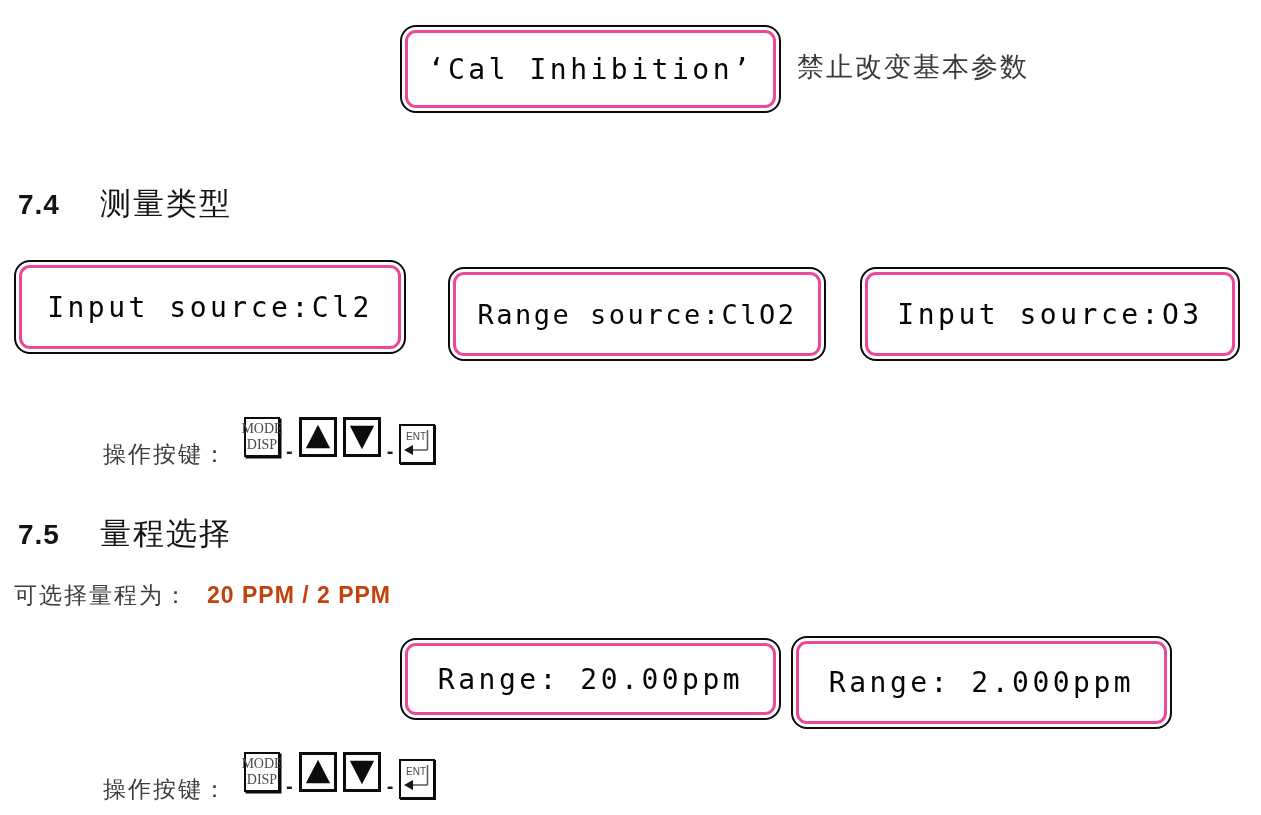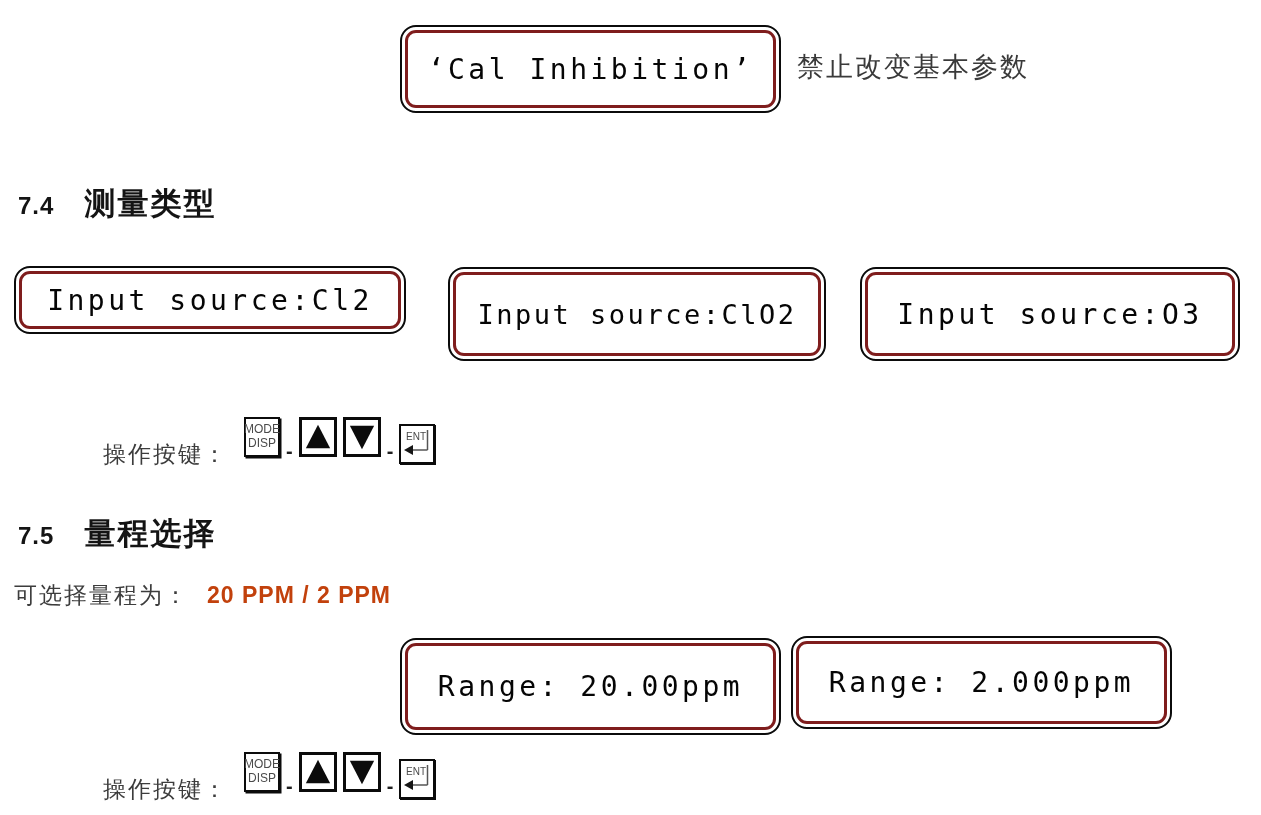--- a/index.html
+++ b/index.html
@@ -8,47 +8,47 @@
     font-family:"Liberation Sans", sans-serif; overflow:hidden; color:#161616;
   }
 
   
   .lcd {
     position:absolute; box-sizing:border-box; background:#fff;
     border:2.5px solid #0b0b0b; border-radius:16px; padding:3px;
   }
   .lcd-inner {
     box-sizing:border-box; width:100%; height:100%;
-    border:3px solid #7f1d1d; border-radius:11px;
+    border:3px solid #ec4899; border-radius:11px;
     display:flex; align-items:center; justify-content:center;
     font-family:"DejaVu Sans Mono", monospace; font-size:28px; letter-spacing:3.5px;
     color:#050505; white-space:pre;
   }
 
   
   .section-heading { position:absolute; display:flex; align-items:baseline; color:#141414; }
-  .sec-num   { font-size:24px; font-weight:bold; letter-spacing:1px;text-align:right; }
-  .sec-title { font-size:31px; font-weight:bold; margin-left:30px; letter-spacing:2px; }
+  .sec-num   { font-size:28px; font-weight:bold; letter-spacing:1px;text-align:right; }
+  .sec-title { font-size:31px; font-weight:normal; margin-left:40px; letter-spacing:2px; }
 
   .cal-note { position:absolute; font-size:27px; color:#3a3a3a; letter-spacing:2px; }
 
   .range-line { position:absolute; display:flex; align-items:center; }
   .range-label { font-size:23px; color:#3c3c3c; letter-spacing:2px; }
   .range-value { font-size:23px; color:#c2410c; font-weight:600; margin-left:18px; letter-spacing:1px; }
 
   
   .keys-row { position:absolute; display:flex; align-items:flex-start; }
   .keys-label { font-size:23px; color:#3c3c3c; letter-spacing:2px; margin-top:22px; margin-right:16px; }
   .key {
     box-sizing:border-box; background:#fff; border:2px solid #0b0b0b;
     display:flex; align-items:center; justify-content:center; flex-direction:column;
   }
   .key-mode {
-    width:36px; height:40px; font-size:12px; line-height:1.15; color:#4a4a4a;
-    box-shadow:1.5px 1.5px 0 #0b0b0b; text-align:center;
+    width:36px; height:40px; font-size:14px; line-height:1.15; color:#4a4a4a;
+    box-shadow:1.5px 1.5px 0 #0b0b0b; text-align:center;font-family:Liberation Serif, serif;
   }
   .key-arrow { width:38px; height:40px; border-width:3px; }
   .key-ent { width:36px; height:40px; box-shadow:1px 1px 0 #0b0b0b;margin-top:7px; }
   .dash { font-size:20px; font-weight:bold; color:#1e1e1e; margin:23px 6px 0 6px; }
   .gap-sm { margin-left:6px; }
 </style>
 </head>
 <body>
 
 <div class="page">
@@ -56,25 +56,25 @@
   <div class="lcd" style="left:400px; top:25px; width:381px; height:88px;">
     <div class="lcd-inner">‘Cal Inhibition’</div>
   </div>
   <div class="cal-note" style="left:797px; top:49px;">禁止改变基本参数</div>
 
   <div class="section-heading" style="left:18px; top:183px;">
     <span class="sec-num">7.4</span>
     <span class="sec-title">测量类型</span>
   </div>
 
-  <div class="lcd" style="left:14px; top:266px; width:392px; height:68px;">
+  <div class="lcd" style="left:14px; top:260px; width:392px; height:94px;">
     <div class="lcd-inner">Input source:Cl2</div>
   </div>
   <div class="lcd" style="left:448px; top:267px; width:378px; height:94px;">
-    <div class="lcd-inner" style="font-size:27px; letter-spacing:2.5px;">Input source:ClO2</div>
+    <div class="lcd-inner" style="font-size:27px; letter-spacing:2.5px;">Range source:ClO2</div>
   </div>
   <div class="lcd" style="left:860px; top:267px; width:380px; height:94px;">
     <div class="lcd-inner">Input source:O3</div>
   </div>
 
   <div class="keys-row" style="left:103px; top:417px;">
     <span class="keys-label">操作按键：</span>
     <span class="key key-mode">
       <span>MODE</span>
       <span>DISP</span>
@@ -104,21 +104,21 @@
   <div class="section-heading" style="left:18px; top:513px;">
     <span class="sec-num">7.5</span>
     <span class="sec-title">量程选择</span>
   </div>
 
   <div class="range-line" style="left:14px; top:580px;">
     <span class="range-label">可选择量程为：</span>
     <span class="range-value">20 PPM / 2 PPM</span>
   </div>
 
-  <div class="lcd" style="left:400px; top:638px; width:381px; height:97px;">
+  <div class="lcd" style="left:400px; top:638px; width:381px; height:82px;">
     <div class="lcd-inner">Range: 20.00ppm</div>
   </div>
   <div class="lcd" style="left:791px; top:636px; width:381px; height:93px;">
     <div class="lcd-inner">Range: 2.000ppm</div>
   </div>
 
   <div class="keys-row" style="left:103px; top:752px;">
     <span class="keys-label">操作按键：</span>
     <span class="key key-mode">
       <span>MODE</span>

